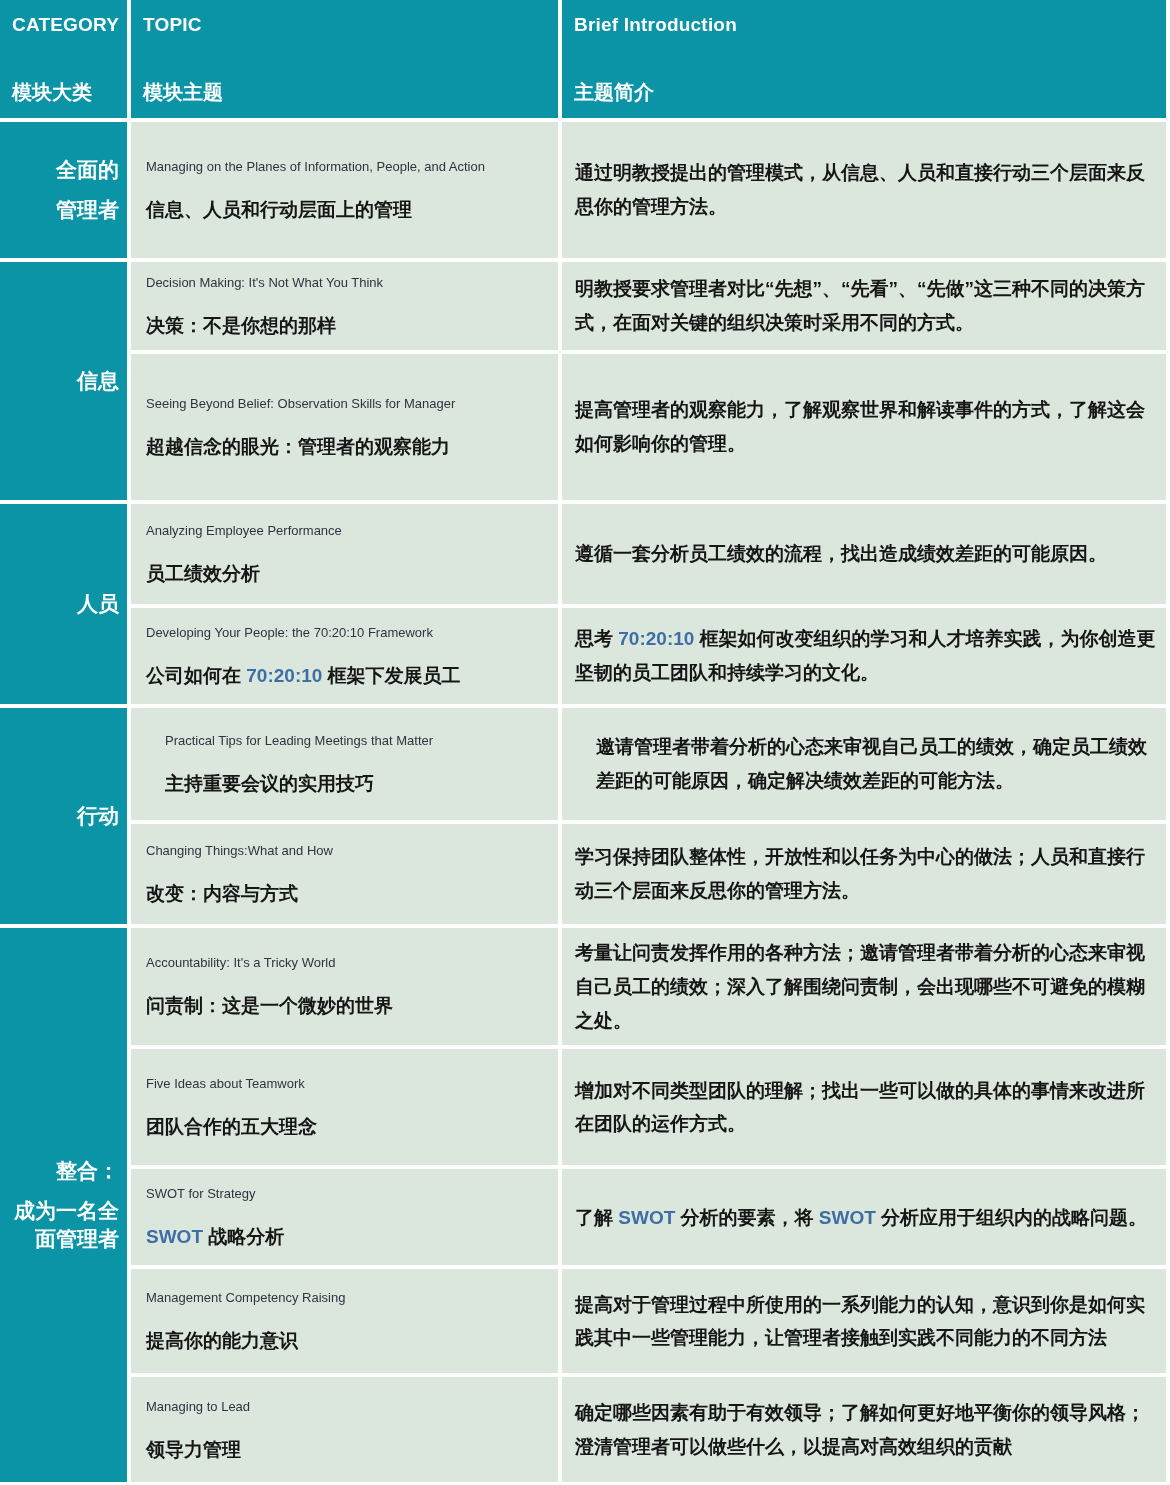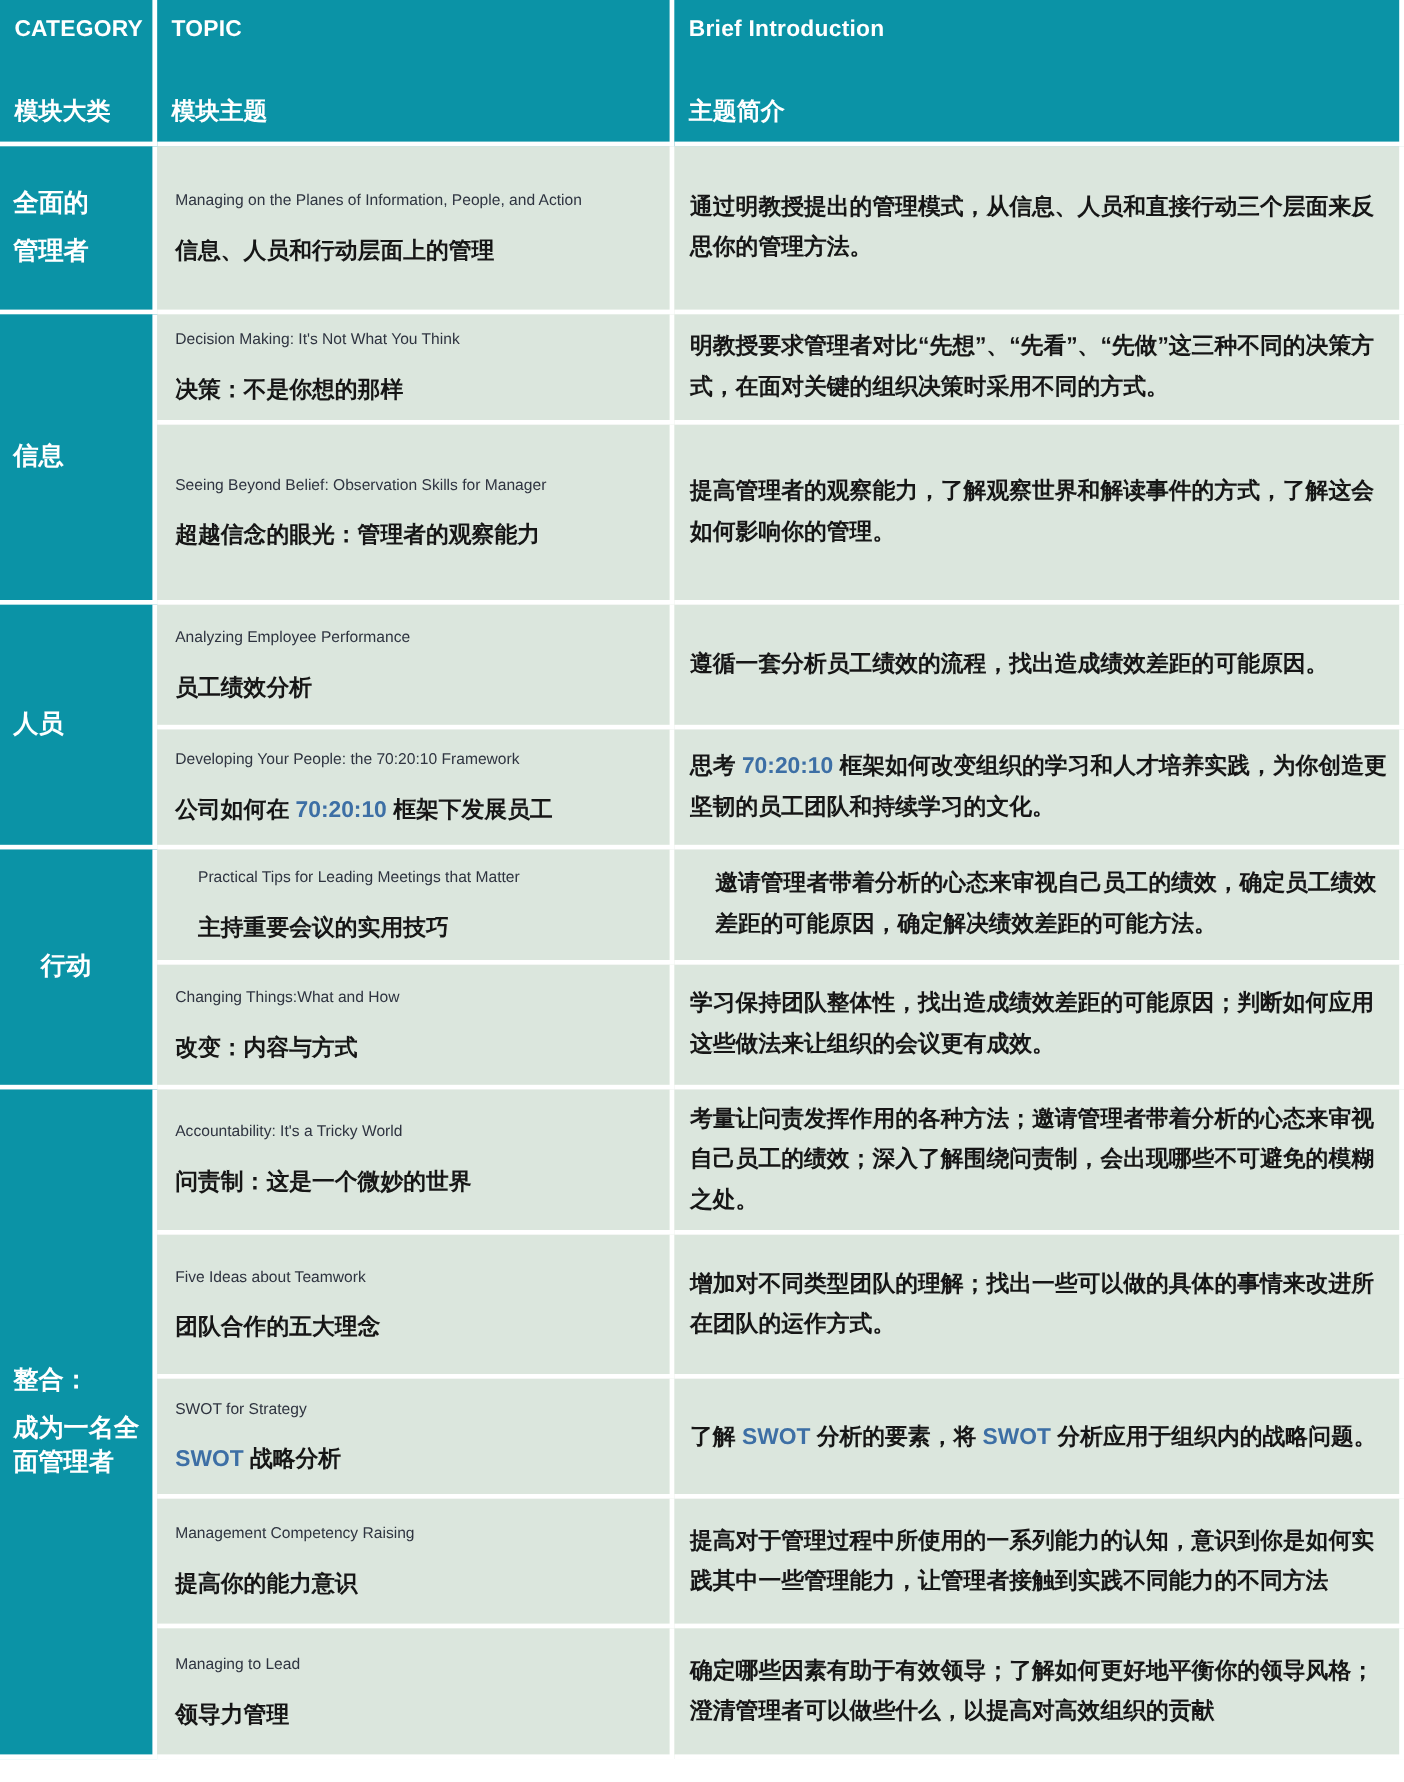--- a/index.html
+++ b/index.html
@@ -44,21 +44,21 @@
   .h-en{font-size:19px;letter-spacing:.2px;}
   .h-zh{font-size:20px;}
   
   td.cat{
     background:var(--teal);
     color:#ffffff;
     padding:8px 8px 8px 11px;
     font-weight:700;
     font-size:21px;
   }
-  .catline{line-height:1.35;margin:11px 0;}
+  .catline{line-height:1.35;margin:11px 0;text-align:right;}
   
   td.topic{
     background:var(--cell);
     padding:10px 14px 10px 15px;
   }
   .t-en{
     color:var(--en);
     font-size:13px;
     font-weight:400;
     line-height:1.55;
@@ -82,21 +82,21 @@
     line-height:1.78;
   }
   .latin{color:var(--latin);}
   .t-en .latin{color:var(--en);}
   
   tr.h0 td{height:140px;}
   tr.h1 td{height:92px;}
   tr.h2 td{height:150px;}
   tr.h3 td{height:104px;}
   tr.h4 td{height:100px;}
-  tr.h5 td{height:96px;padding-left:34px;}
+  tr.h5 td{height:116px;padding-left:34px;}
   tr.h6 td{height:104px;}
   tr.h7 td{height:116px;}
   tr.h8 td{height:120px;}
   tr.h9 td{height:100px;}
   tr.h10 td{height:108px;}
   tr.h11 td{height:109px;}
 </style>
 </head>
 <body>
 
@@ -195,21 +195,21 @@
         <td class="intro">
           <div class="i-zh">邀请管理者带着分析的心态来审视自己员工的绩效，确定员工绩效差距的可能原因，确定解决绩效差距的可能方法。</div>
         </td>
       </tr>
       <tr class="h6">
         <td class="topic">
           <div class="t-en">Changing Things:What and How</div>
           <div class="t-zh">改变：内容与方式</div>
         </td>
         <td class="intro">
-          <div class="i-zh">学习保持团队整体性，找出造成绩效差距的可能原因；判断如何应用这些做法来让组织的会议更有成效。</div>
+          <div class="i-zh">学习保持团队整体性，开放性和以任务为中心的做法；人员和直接行动三个层面来反思你的管理方法。</div>
         </td>
       </tr>
       <tr class="h7">
         <td class="cat" rowspan="5">
           <div class="catline">整合：</div>
           <div class="catline">成为一名全面管理者</div>
         </td>
         <td class="topic">
           <div class="t-en">Accountability: It's a Tricky World</div>
           <div class="t-zh">问责制：这是一个微妙的世界</div>

